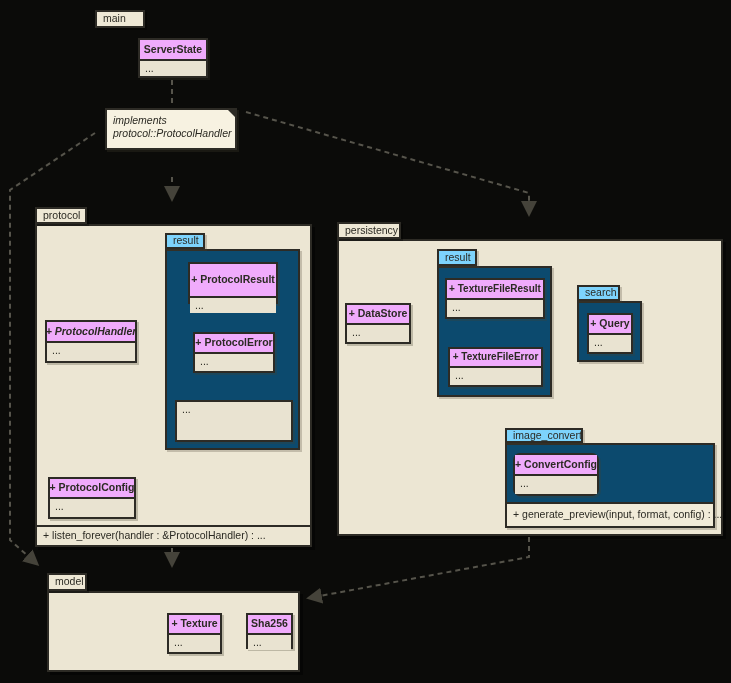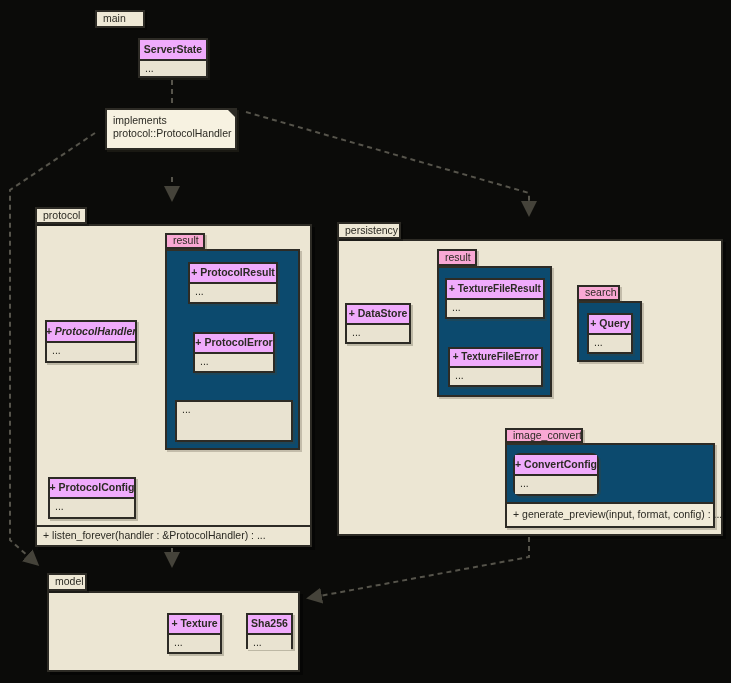--- a/index.html
+++ b/index.html
@@ -13,21 +13,21 @@
   .pkg-tab {
     position:absolute; background:#eee8d5; border:2px solid #2d2b25;
     display:flex; align-items:center; padding:4px 6px; white-space:nowrap;
     z-index:3; box-shadow:2px 2px 0 rgba(0,0,0,0.35);
   }
   .pkg-body {
     position:absolute; background:#ece6d3; border:2px solid #2d2b25;
     z-index:2; box-shadow:3px 3px 0 rgba(0,0,0,0.4);
   }
   .pkg-body.nested { background:#0c4a6e; box-shadow:2px 2px 0 rgba(70,64,48,0.25); z-index:3; }
-  .pkg-tab.nested-tab { background:#f9a8d4; z-index:4; box-shadow:2px 2px 0 rgba(70,64,48,0.25); }
+  .pkg-tab.nested-tab { background:#7dd3fc; z-index:4; box-shadow:2px 2px 0 rgba(70,64,48,0.25); }
   .pkg-footer {
     position:absolute; left:0; right:0; bottom:0; border-top:2px solid #2d2b25;
     display:flex; align-items:center; padding:0 6px; white-space:nowrap;
     background:#ece6d3;
   }
   .uml-class {
     position:absolute; border:2px solid #2d2b25; background:#f7f2e1;
     z-index:5; box-shadow:2px 2px 0 rgba(70,64,48,0.28);
     display:flex; flex-direction:column;
   }
@@ -56,21 +56,21 @@
 
 <div id="canvas">
 
   <div class="pkg-tab" style="left:95px;top:10px;width:50px;height:18px;">
     <span>main</span>
   </div>
   <div class="uml-class" style="left:138px;top:38px;width:70px;height:40px;">
     <div class="cls-name" style="height:21px;">ServerState</div>
     <div class="cls-attrs">...</div>
   </div>
-  <div class="note" style="left:105px;top:108px;width:132px;height:42px;">
+  <div class="note" style="left:105px;top:108px;width:132px;height:42px;font-style:italic;">
     <div class="note-fold"></div>
     <div>implements</div>
     <div>protocol::ProtocolHandler</div>
   </div>
 
   <div class="pkg-tab" style="left:35px;top:207px;width:52px;height:17px;">
     <span>protocol</span>
   </div>
   <div class="pkg-body" style="left:35px;top:224px;width:277px;height:323px;">
     <div class="pkg-footer" style="height:20px;">
@@ -84,21 +84,21 @@
   <div class="uml-class" style="left:48px;top:477px;width:88px;height:42px;">
     <div class="cls-name" style="height:20px;">+ ProtocolConfig</div>
     <div class="cls-attrs">...</div>
   </div>
 
   <div class="pkg-tab nested-tab" style="left:165px;top:233px;width:40px;height:16px;">
     <span>result</span>
   </div>
   <div class="pkg-body nested" style="left:165px;top:249px;width:135px;height:201px;"></div>
   <div class="uml-class" style="left:188px;top:262px;width:90px;height:42px;">
-    <div class="cls-name" style="height:20px;">+ ProtocolResult</div>
+    <div class="cls-name" style="height:34px;">+ ProtocolResult</div>
     <div class="cls-attrs">...</div>
   </div>
   <div class="uml-class" style="left:193px;top:332px;width:82px;height:41px;">
     <div class="cls-name" style="height:20px;">+ ProtocolError</div>
     <div class="cls-attrs">...</div>
   </div>
   <div class="uml-class" style="left:175px;top:400px;width:118px;height:42px;">
     <div class="cls-attrs">...</div>
   </div>
 

